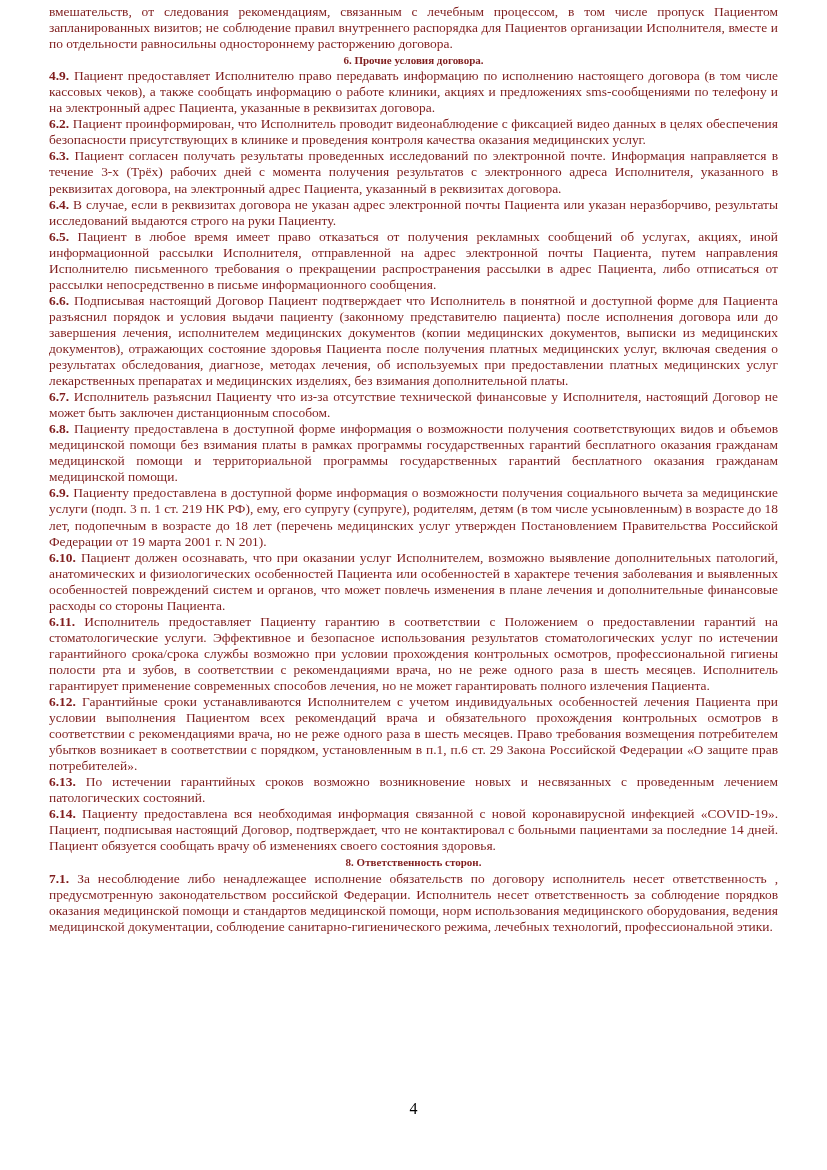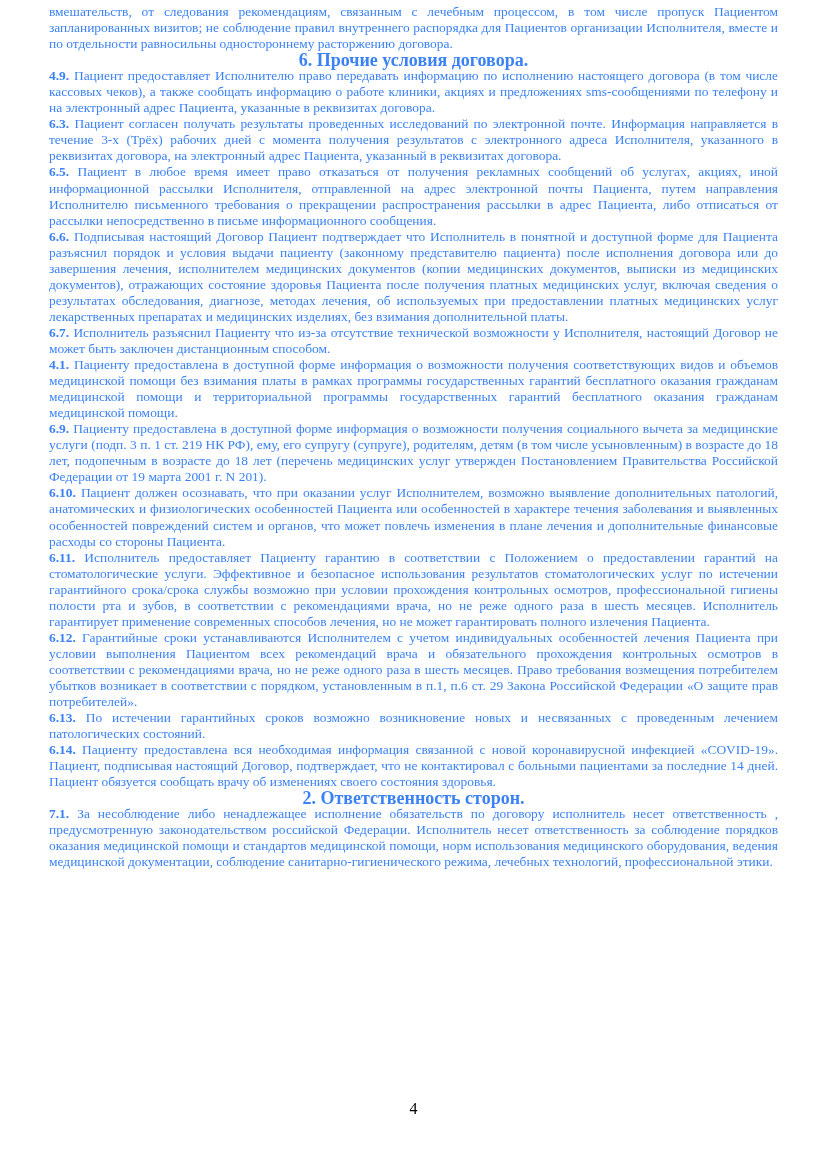--- a/index.html
+++ b/index.html
@@ -2,59 +2,61 @@
 <html><head>
 <meta charset="utf-8">
 <style>
   html, body { margin: 0; padding: 0; background: #ffffff; }
   body { width: 827px; height: 1170px; position: relative; overflow: hidden; }
   .page {
     position: absolute; left: 49px; top: 4px; width: 729px;
     font-family: "Liberation Serif", serif;
     font-size: 13.45px;
     line-height: 16.05px;
-    color: #3b82f6;
+    color: #7f1d1d;
     text-align: justify;
     text-justify: inter-word;
   }
   .page p { margin: 0; padding: 0; }
   .page .num { font-weight: bold; }
   .page h2 {
     margin: 0; padding: 0;
-    font-size: 18px; line-height: 16.05px;
+    font-size: 11px; line-height: 16.05px;
     font-weight: bold; text-align: center;
   }
   .page-number {
     position: absolute; left: 0; width: 827px; top: 1100px;
     text-align: center;
     font-family: "Liberation Serif", serif;
     font-size: 16px; color: #000000;
   }
 </style>
 </head>
 <body>
 
 <div class="page">
   <p>вмешательств, от следования рекомендациям, связанным с лечебным процессом, в том числе пропуск Пациентом запланированных визитов; не соблюдение правил внутреннего распорядка для Пациентов организации Исполнителя, вместе и по отдельности равносильны одностороннему расторжению договора.</p>
 
   <h2>6. Прочие условия договора.</h2>
   <div>
     <p><span class="num">4.9.</span><span> Пациент предоставляет Исполнителю право передавать информацию по исполнению настоящего договора (в том числе кассовых чеков), а также сообщать информацию о работе клиники, акциях и предложениях sms-сообщениями по телефону и на электронный адрес Пациента, указанные в реквизитах договора.</span></p>
+    <p><span class="num">6.2.</span><span> Пациент проинформирован, что Исполнитель проводит видеонаблюдение с фиксацией видео  данных в целях обеспечения безопасности присутствующих в клинике и проведения контроля качества оказания медицинских услуг.</span></p>
     <p><span class="num">6.3.</span><span> Пациент согласен получать результаты проведенных исследований по электронной почте. Информация направляется в течение 3-х (Трёх) рабочих дней с момента получения результатов с электронного адреса Исполнителя, указанного в реквизитах договора, на электронный адрес Пациента, указанный в реквизитах договора.</span></p>
+    <p><span class="num">6.4.</span><span> В случае, если в реквизитах договора не указан адрес электронной почты Пациента или указан неразборчиво, результаты исследований выдаются строго на руки Пациенту.</span></p>
     <p><span class="num">6.5.</span><span> Пациент в любое время имеет право отказаться от получения рекламных сообщений об услугах, акциях, иной информационной рассылки Исполнителя, отправленной на адрес электронной почты Пациента, путем направления Исполнителю письменного требования о прекращении распространения рассылки в адрес Пациента, либо отписаться от рассылки непосредственно в письме информационного сообщения.</span></p>
     <p><span class="num">6.6.</span><span> Подписывая настоящий Договор Пациент подтверждает что Исполнитель в понятной и доступной форме для Пациента разъяснил порядок и условия выдачи пациенту (законному представителю пациента) после исполнения договора или до завершения лечения, исполнителем медицинских документов (копии медицинских документов, выписки из медицинских документов), отражающих состояние здоровья Пациента после получения платных медицинских услуг, включая сведения о результатах обследования, диагнозе, методах лечения, об используемых при предоставлении платных медицинских услуг лекарственных препаратах и медицинских изделиях, без взимания дополнительной платы.</span></p>
-    <p><span class="num">6.7.</span><span> Исполнитель разъяснил Пациенту что из-за отсутствие технической возможности у Исполнителя, настоящий Договор не может быть заключен дистанционным способом.</span></p>
-    <p><span class="num">4.1.</span><span> Пациенту предоставлена в доступной форме информация о возможности получения соответствующих видов и объемов медицинской помощи без взимания платы в рамках программы государственных гарантий бесплатного оказания гражданам медицинской помощи и территориальной программы государственных гарантий бесплатного оказания гражданам медицинской помощи.</span></p>
+    <p><span class="num">6.7.</span><span> Исполнитель разъяснил Пациенту что из-за отсутствие технической финансовые у Исполнителя, настоящий Договор не может быть заключен дистанционным способом.</span></p>
+    <p><span class="num">6.8.</span><span> Пациенту предоставлена в доступной форме информация о возможности получения соответствующих видов и объемов медицинской помощи без взимания платы в рамках программы государственных гарантий бесплатного оказания гражданам медицинской помощи и территориальной программы государственных гарантий бесплатного оказания гражданам медицинской помощи.</span></p>
     <p><span class="num">6.9.</span><span> Пациенту предоставлена в доступной форме информация о возможности получения социального вычета за медицинские услуги (подп. 3 п. 1 ст. 219 НК РФ), ему, его супругу (супруге), родителям, детям (в том числе усыновленным) в возрасте до 18 лет, подопечным в возрасте до 18 лет (перечень медицинских услуг утвержден Постановлением Правительства Российской Федерации от 19 марта 2001 г. N 201).</span></p>
     <p><span class="num">6.10.</span><span> Пациент должен осознавать, что при оказании услуг Исполнителем, возможно выявление дополнительных патологий, анатомических и физиологических особенностей Пациента или особенностей в характере течения заболевания и выявленных особенностей повреждений систем и органов, что может повлечь изменения в плане лечения и дополнительные финансовые расходы со стороны Пациента.</span></p>
     <p><span class="num">6.11.</span><span> Исполнитель предоставляет Пациенту гарантию в соответствии с Положением о предоставлении гарантий на стоматологические услуги. Эффективное и безопасное использования результатов стоматологических услуг по истечении гарантийного срока/срока службы возможно при условии прохождения контрольных осмотров, профессиональной гигиены полости рта и зубов, в соответствии с рекомендациями врача, но не реже одного раза в шесть месяцев. Исполнитель гарантирует применение современных способов лечения, но не может гарантировать полного излечения Пациента.</span></p>
     <p><span class="num">6.12.</span><span> Гарантийные сроки устанавливаются Исполнителем с учетом индивидуальных особенностей лечения Пациента при условии выполнения Пациентом всех рекомендаций врача и обязательного прохождения контрольных осмотров в соответствии с рекомендациями врача, но не реже одного раза в шесть месяцев. Право требования возмещения потребителем убытков возникает в соответствии с порядком, установленным в п.1, п.6 ст. 29 Закона Российской Федерации «О защите прав потребителей».</span></p>
     <p><span class="num">6.13.</span><span> По истечении гарантийных сроков возможно возникновение новых и несвязанных с проведенным лечением патологических состояний.</span></p>
     <p><span class="num">6.14.</span><span> Пациенту предоставлена вся необходимая информация связанной с новой коронавирусной инфекцией «COVID-19». Пациент, подписывая настоящий Договор, подтверждает, что не контактировал с больными пациентами за последние 14 дней. Пациент обязуется сообщать врачу об изменениях своего состояния здоровья.</span></p>
   </div>
 
-  <h2>2. Ответственность сторон.</h2>
+  <h2>8. Ответственность сторон.</h2>
   <div>
     <p><span class="num">7.1.</span><span> За несоблюдение либо ненадлежащее исполнение обязательств по договору исполнитель несет ответственность , предусмотренную законодательством российской Федерации. Исполнитель несет ответственность за соблюдение порядков оказания медицинской помощи и стандартов медицинской помощи, норм использования медицинского оборудования, ведения медицинской документации, соблюдение санитарно-гигиенического режима, лечебных технологий, профессиональной этики.</span></p>
   </div>
 </div>
 
 <div class="page-number">4</div>
 
 </body></html>

